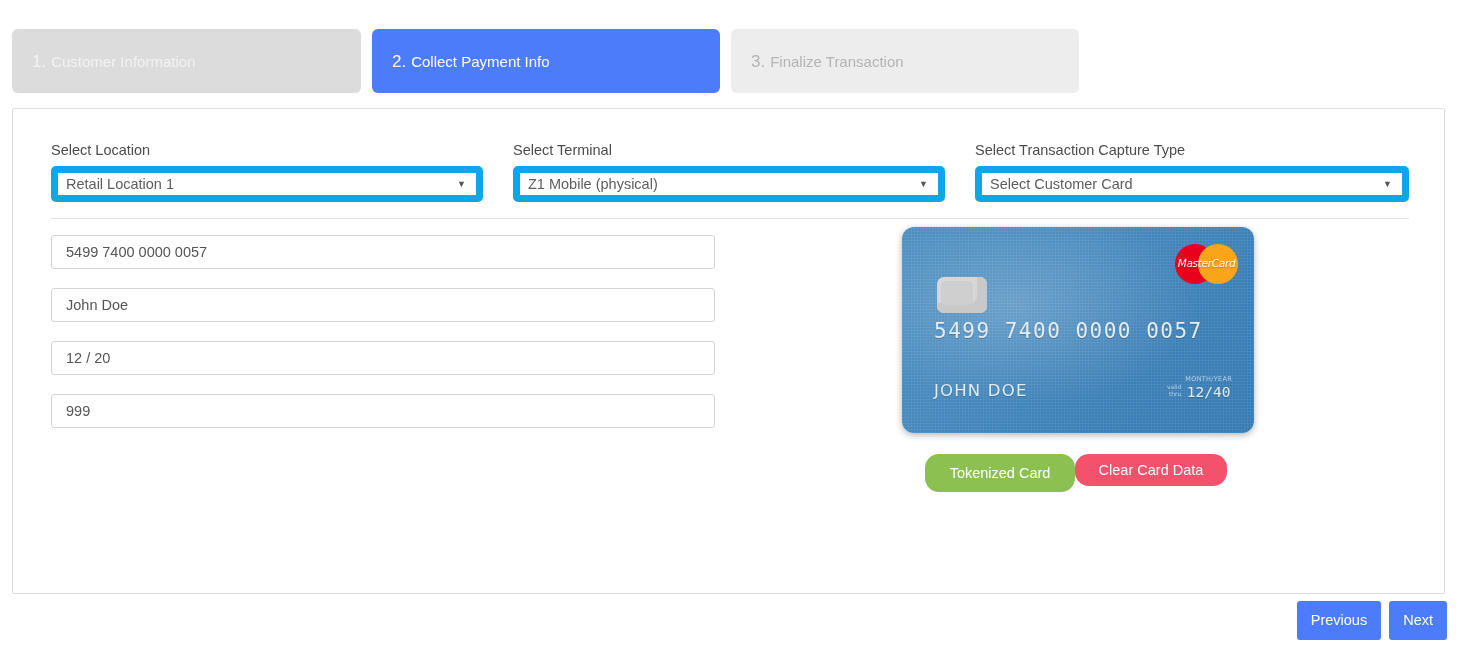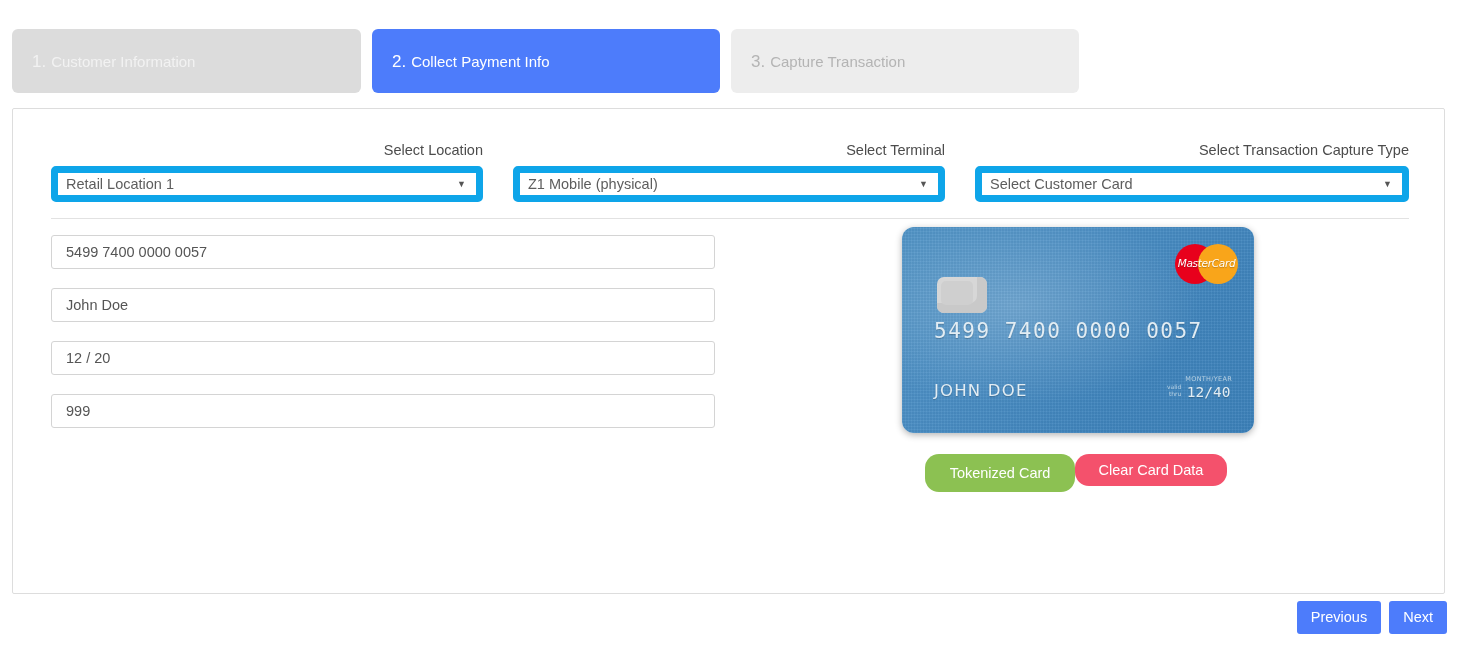--- a/index.html
+++ b/index.html
@@ -49,21 +49,20 @@
   .field.loc  { width: 432px; margin-right: 30px; }
   .field.term { width: 432px; margin-right: 30px; }
   .field.cap  { width: 434px; }
 
   .field label {
     display: block;
     font-size: 14.5px;
     color: #4c4c4c;
     margin-bottom: 7px;
     line-height: 1.2;
-    text-align: right;
   }
   .select-box {
     position: relative;
     height: 36px;
     border: 7px solid #0ea5e9;
     border-radius: 5px;
     background: #ffffff;
     display: flex; align-items: center;
     padding: 0 26px 0 8px;
     font-size: 14.5px;
@@ -218,21 +217,21 @@
   }
   .btn-token { width: 150px; height: 38px; background: #8cc152; }
   .btn-clear { width: 152px; height: 32px; background: #f4516c; text-align: center; }
 
   
   .footer-nav {
     position: absolute; right: 14px; top: 601px;
     display: flex; gap: 8px;
   }
   .btn-nav {
-    height: 33px;
+    height: 39px;
     background: #4d7cfb;
     border-radius: 3px;
     color: #fff;
     font-size: 14.5px;
     border: none;
     cursor: pointer;
     padding: 0 14px;
     line-height: 1;
   }
 </style>
@@ -245,21 +244,21 @@
     <div class="step step-1">
       <span class="num">1.</span>
       <span>Customer Information</span>
     </div>
     <div class="step step-2">
       <span class="num">2.</span>
       <span>Collect Payment Info</span>
     </div>
     <div class="step step-3">
       <span class="num">3.</span>
-      <span>Capture Transaction</span>
+      <span>Finalize Transaction</span>
     </div>
   </div>
 
   <div class="panel">
 
     <div class="form-row">
 
       <div class="field loc">
         <label>Select Location</label>
         <div class="select-box">

